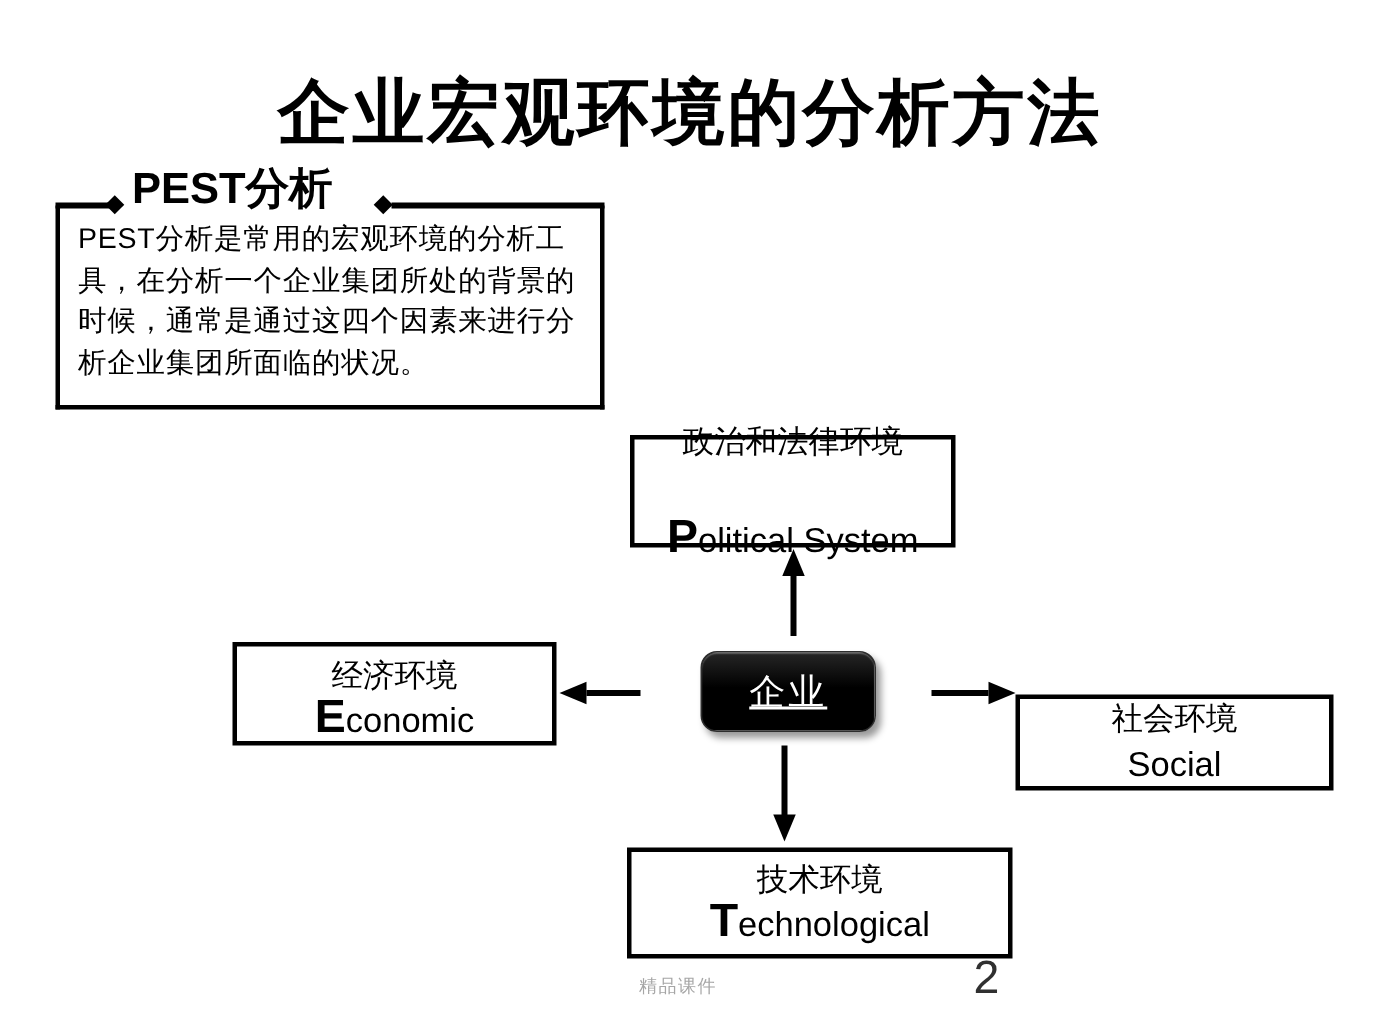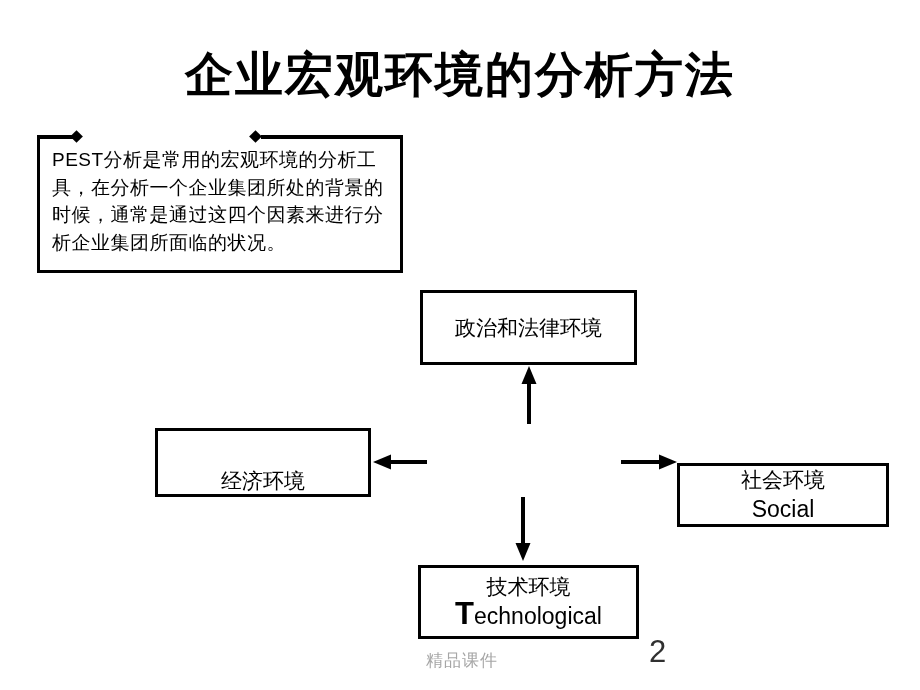--- a/index.html
+++ b/index.html
@@ -33,70 +33,76 @@
     position:absolute;border:3px solid #000;box-sizing:border-box;background:#fff;
     display:flex;flex-direction:column;justify-content:center;align-items:center;
     text-align:center;
   }
   .env-cn{font-size:21px;line-height:26px;}
   .env-en{font-size:23px;line-height:28px;}
   .env-en b{font-size:31px;font-weight:bold;}
   .box-political{left:420px;top:290px;width:217px;height:75px;gap:36px;}
   .box-economic{left:155px;top:428px;width:216px;height:69px;justify-content:flex-end;}
   .box-social{left:677px;top:431px;width:212px;height:64px;margin-top:32px;}
-  .box-technological{left:418px;top:565px;width:221px;height:74px;}
+  .box-technological{left:418px;top:565px;width:257px;height:74px;}
   
   .center-box{
     position:absolute;left:467px;top:434px;width:117px;height:54px;
     background:linear-gradient(180deg,#262626 0%,#000 45%,#000 100%);
     border:1px solid #2e2e2e;border-radius:11px;box-sizing:border-box;
     box-shadow:3px 4px 5px rgba(0,0,0,0.40), inset 0 1px 1px rgba(255,255,255,0.28);
     display:flex;align-items:center;justify-content:center;
   }
   .center-box span{color:#fff;font-size:24px;text-decoration:underline;letter-spacing:2px;}
   
   .arrows{position:absolute;left:0;top:0;width:920px;height:690px;pointer-events:none;}
   
-  .watermark{position:absolute;left:426px;top:649px;font-size:17px;color:#a6a6a6;letter-spacing:1px;}
+  .watermark{position:absolute;left:426px;top:649px;font-size:12px;color:#a6a6a6;letter-spacing:1px;}
   .page-number{position:absolute;left:649px;top:634px;font-size:31px;color:#303030;}
 </style>
 </head>
 <body>
 
 <div class="slide">
 
   <div class="title">企业宏观环境的分析方法</div>
 
   <div class="seg seg-left"></div>
   <div class="diamond diamond-left"></div>
+  <div class="pest-label">PEST分析</div>
   <div class="diamond diamond-right"></div>
   <div class="seg seg-right"></div>
 
   <div class="desc-box">
     <span>PEST分析是常用的宏观环境的分析工具，在分析一个企业集团所处的背景的时候，通常是通过这四个因素来进行分析企业集团所面临的状况。</span>
   </div>
 
   <div class="env-box box-political">
     <div class="env-cn">政治和法律环境</div>
+    <div class="env-en"><b>P</b><span>olitical System</span></div>
   </div>
 
   <div class="env-box box-economic">
     <div class="env-cn">经济环境</div>
+    <div class="env-en"><b>E</b><span>conomic</span></div>
   </div>
 
   <div class="env-box box-social">
     <div class="env-cn">社会环境</div>
     <div class="env-en"><b></b><span>Social</span></div>
   </div>
 
   <div class="env-box box-technological">
     <div class="env-cn">技术环境</div>
     <div class="env-en"><b>T</b><span>echnological</span></div>
   </div>
 
+  <div class="center-box">
+    <span>企业</span>
+  </div>
 
   <svg class="arrows" viewBox="0 0 920 690" xmlns="http://www.w3.org/2000/svg">
     <g stroke="#000" fill="#000">
       <line x1="529" y1="424" x2="529" y2="383" stroke-width="4"></line>
       <polygon points="529,366 521.5,384 536.5,384" stroke="none"></polygon>
     </g>
     <g stroke="#000" fill="#000">
       <line x1="523" y1="497" x2="523" y2="544" stroke-width="4"></line>
       <polygon points="523,561 515.5,543 530.5,543" stroke="none"></polygon>
     </g>

